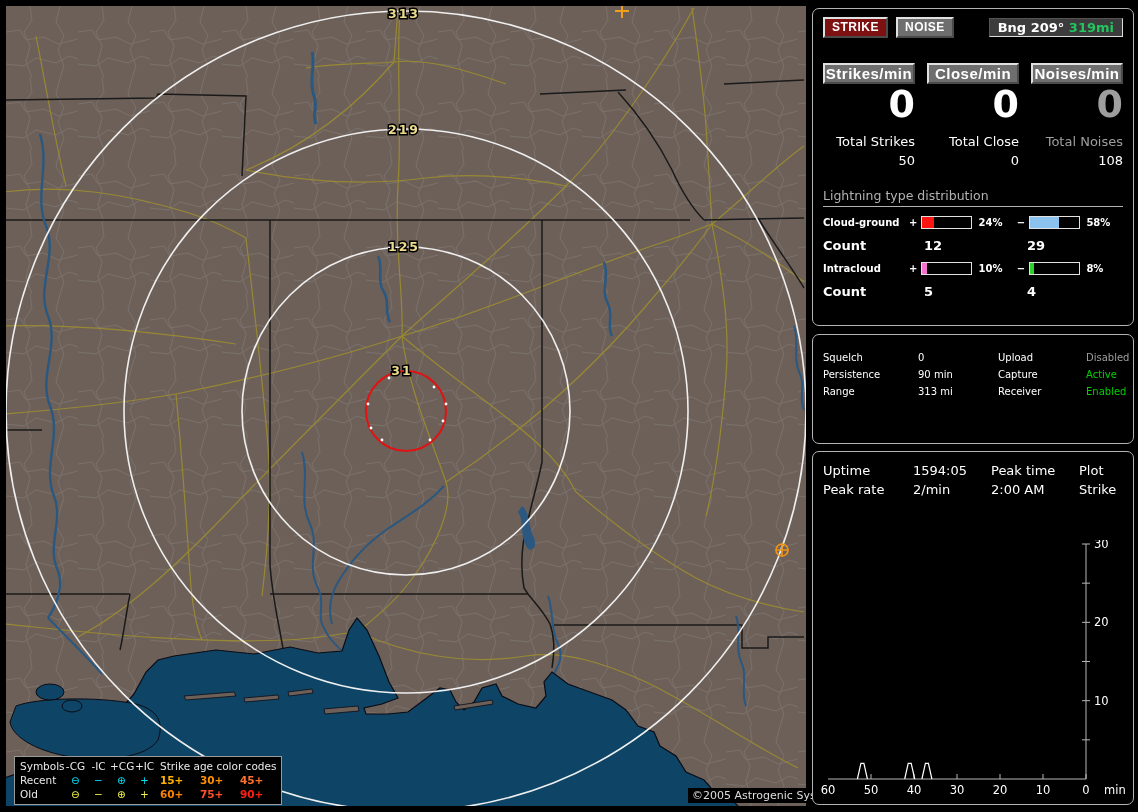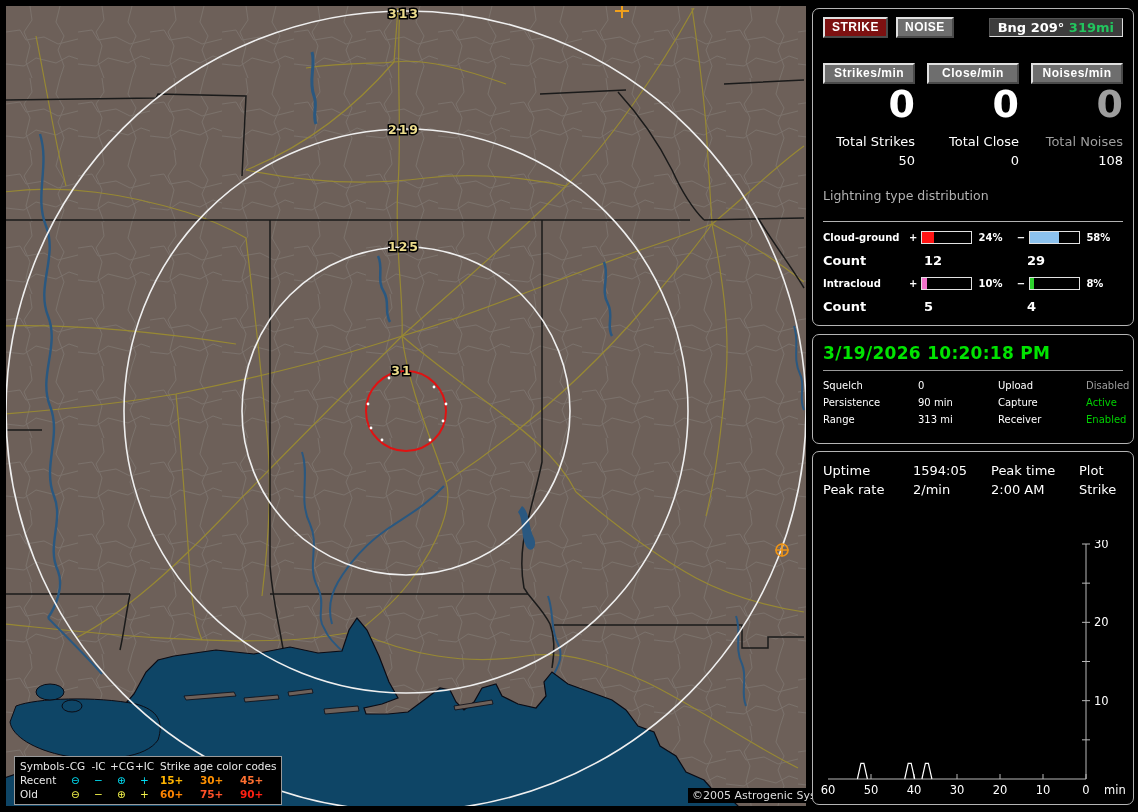--- a/index.html
+++ b/index.html
@@ -26,26 +26,26 @@
   #box-stats{top:451px;height:354px;}
   .toprow{display:flex;align-items:center;gap:8px;}
   .btn3d{background:#6e6e6e;color:#fff;font-weight:bold;font-size:12px;letter-spacing:.5px;
          border:2px solid;border-color:#e0e0e0 #4a4a4a #4a4a4a #e0e0e0;padding:0 7px;line-height:17px;}
   .btn-strike{background:#7d1111;}
   .spacer{flex:1;}
   .bng{background:#3c3c3c;border:1px solid #999;border-color:#555 #ddd #ddd #555;
        font-weight:bold;font-size:13px;padding:1px 8px;white-space:nowrap;}
   .counters{display:grid;grid-template-columns:92px 92px 92px;justify-content:space-between;margin-top:25px;}
   .counter{display:flex;flex-direction:column;}
-  .counter .btn3d{text-align:center;padding:0 0;font-size:12px;}
+  .counter .btn3d{text-align:center;padding:0 0;font-size:15px;}
   .big0{font-size:38px;font-weight:bold;text-align:right;line-height:1.05;margin-top:1px;}
   .tlabel{font-size:13px;text-align:right;margin-top:9px;white-space:nowrap;}
   .tval{font-size:13px;text-align:right;margin-top:4px;}
   .dist-title{color:#b2b2b2;font-size:12.5px;border-bottom:1px solid #b2b2b2;
-              padding-bottom:18px;margin-top:20px;}
+              padding-bottom:3px;margin-top:20px;}
   .dist-row{display:flex;align-items:center;margin-top:9px;font-weight:bold;font-size:10px;}
   .dist-label{width:92px;}
   .sign{width:13px;text-align:center;}
   .bar{width:54px;height:11px;border:1px solid #e2e2e2;background:#000;margin:0 2px;}
   .bar i{display:block;height:100%;width:0;}
   .pct{width:40px;padding-left:4px;}
   .count-row{display:flex;font-weight:bold;font-size:13px;margin-top:9px;}
   .count-label{width:101px;}
   .count-v1{width:103px;}
   .datetime{color:#00e400;font-weight:bold;font-size:17px;letter-spacing:.3px;
@@ -293,21 +293,20 @@
       <span class="pct">8%</span>
     </div>
     <div class="count-row">
       <span class="count-label">Count</span>
       <span class="count-v1">5</span>
       <span>4</span>
     </div>
   </div>
 
   <div class="panel-box" id="box-status">
-    <div class="datetime">3/19/2026 10:20:18 PM</div>
     <div class="status-grid">
       <span>Squelch</span>
       <span>0</span>
       <span>Upload</span>
       <span style="color: rgb(158, 158, 158);">Disabled</span>
 
       <span>Persistence</span>
       <span>90 min</span>
       <span>Capture</span>
       <span style="color: rgb(0, 208, 0);">Active</span>

